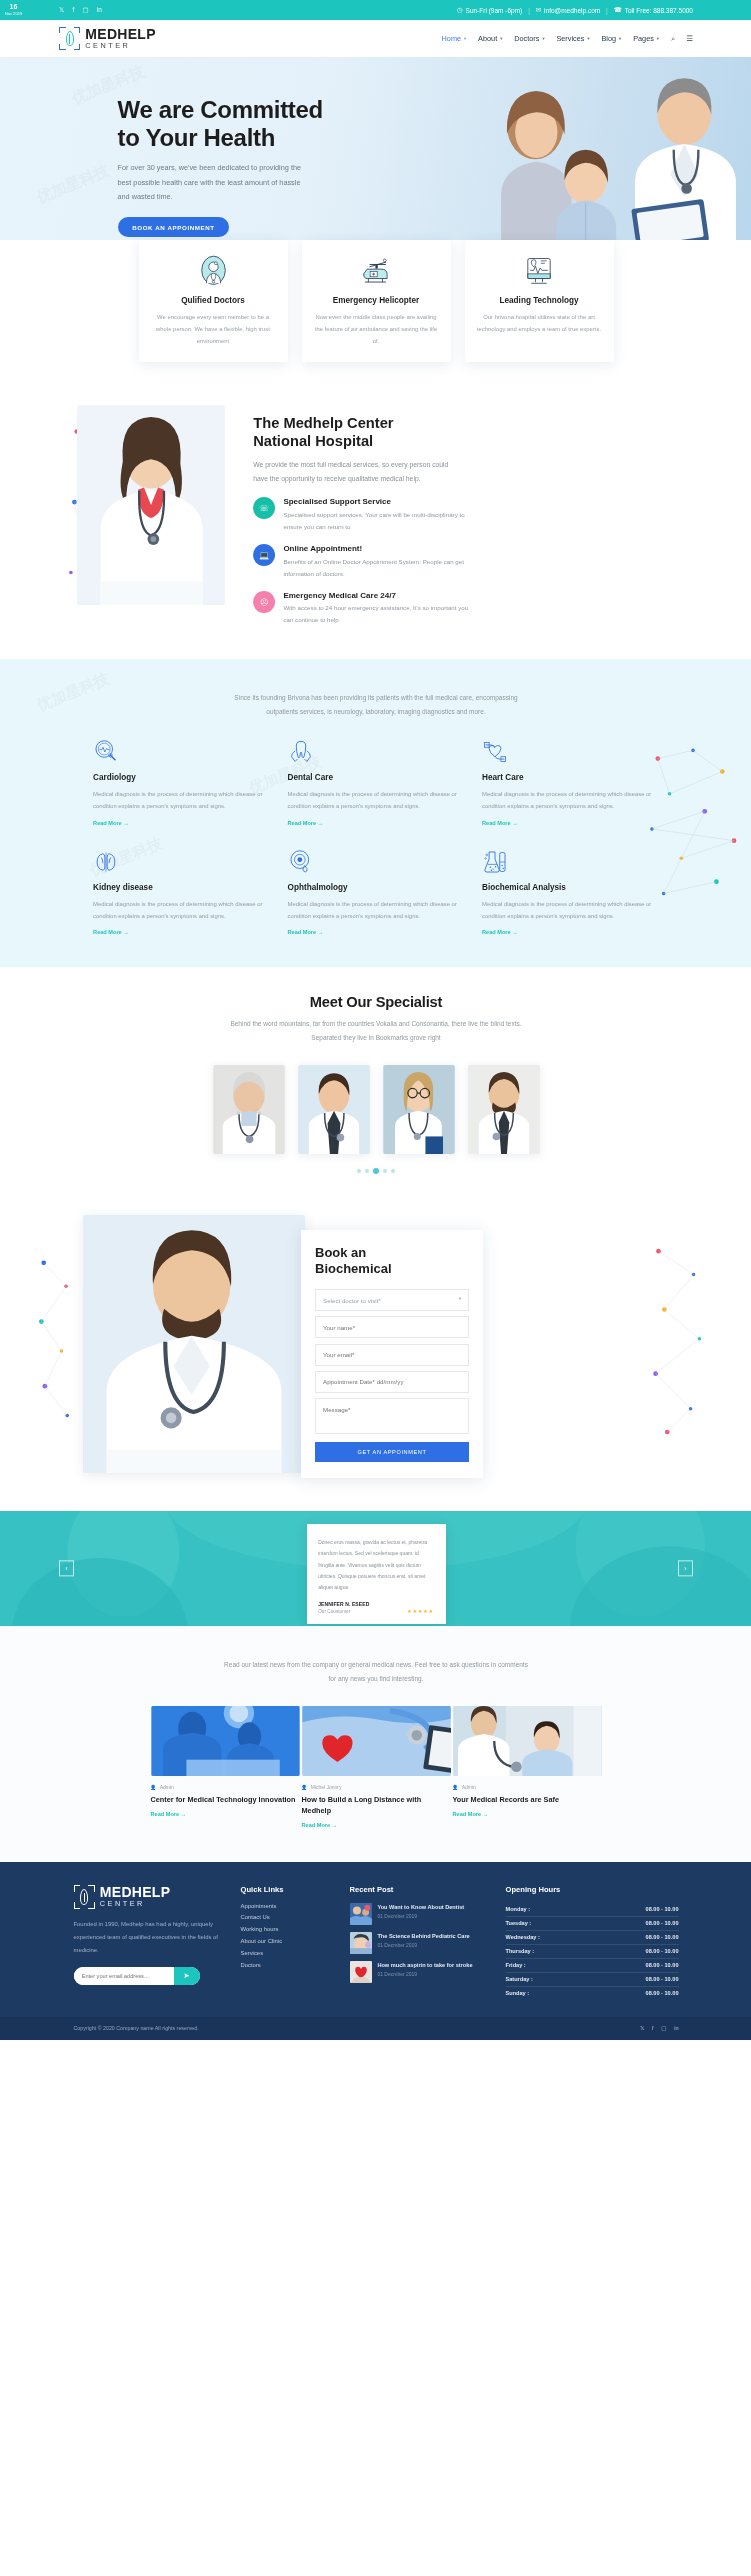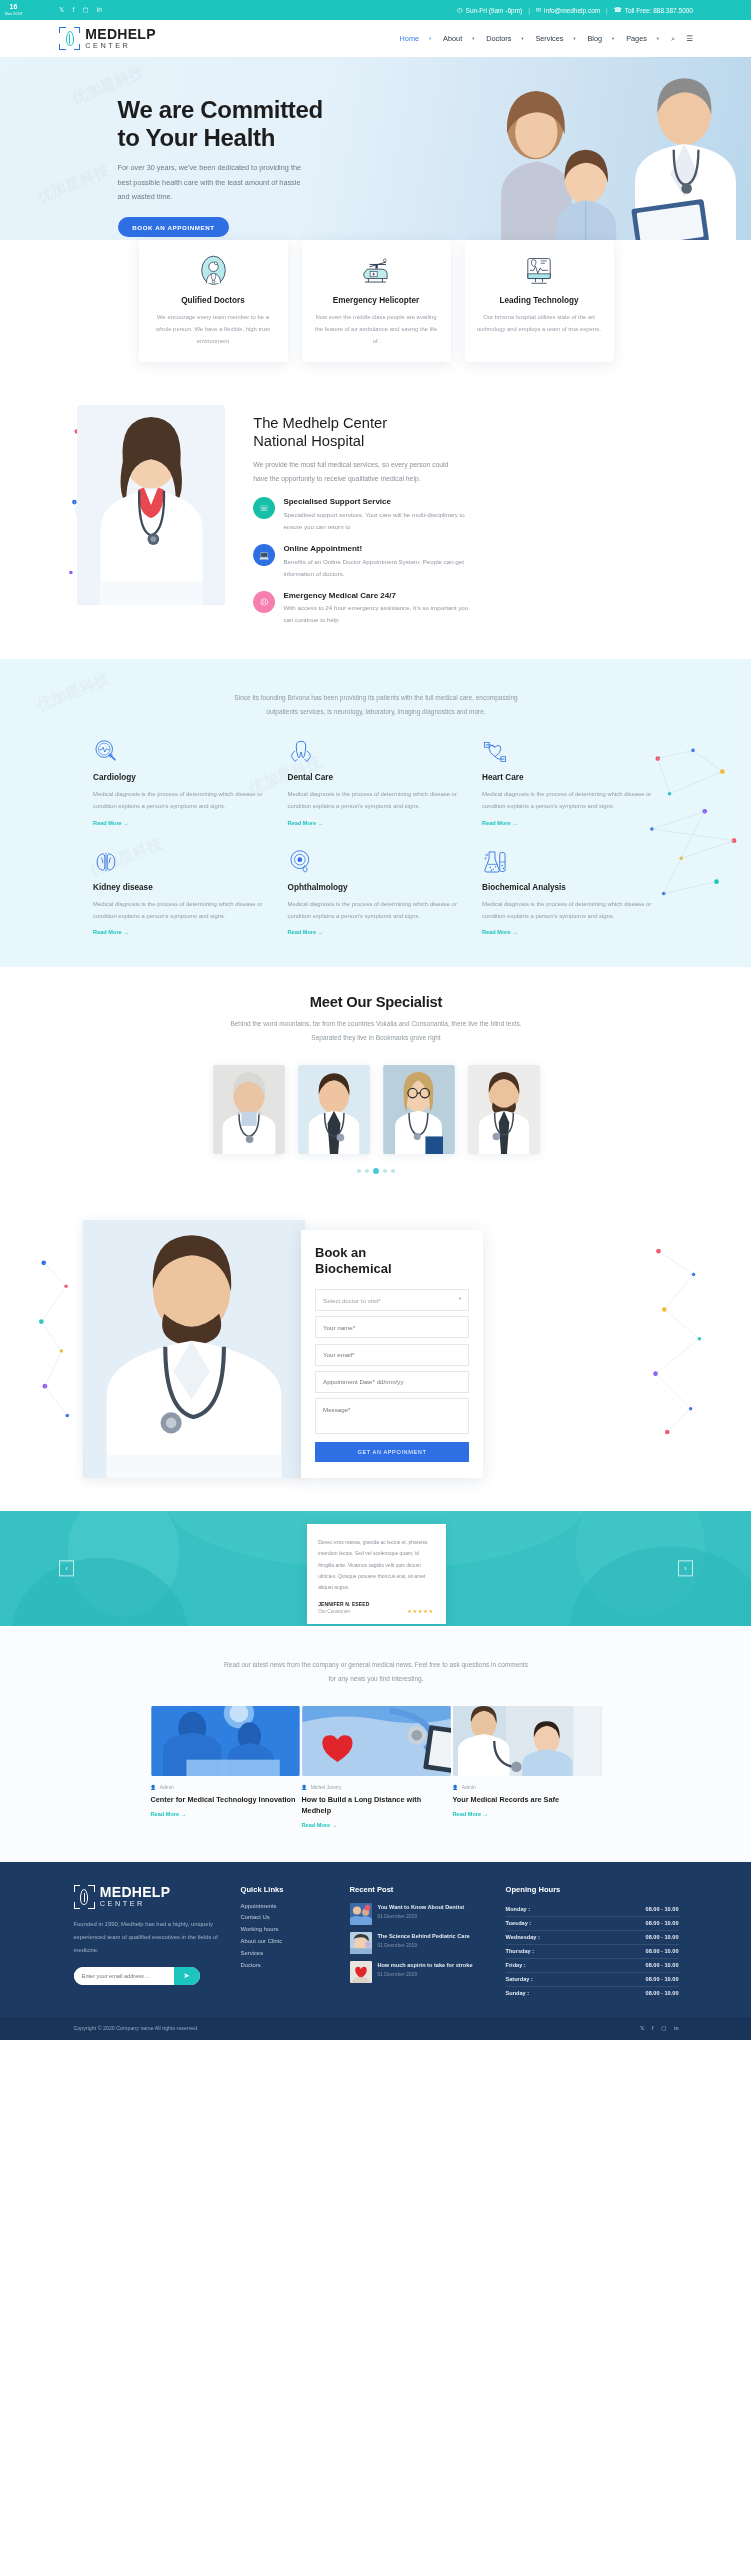--- a/index.html
+++ b/index.html
@@ -24,21 +24,21 @@
   .logo-mark .br.tl{top:0;left:0;border-right:0;border-bottom:0;}
   .logo-mark .br.tr{top:0;right:0;border-left:0;border-bottom:0;}
   .logo-mark .br.bl{bottom:0;left:0;border-right:0;border-top:0;}
   .logo-mark .br.br2{bottom:0;right:0;border-left:0;border-top:0;}
   .logo-mark .leaf{position:absolute;top:4.1px;left:6.5px;width:8.2px;height:15.3px;
        border:0.9px solid #1cc5bd;border-radius:50% 50% 50% 50%/60% 60% 40% 40%;}
   .logo-mark .stem{position:absolute;top:7.6px;left:10.2px;width:0.9px;height:9.4px;background:#1cc5bd;}
   .logo-txt .l1{font-size:14px;font-weight:bold;letter-spacing:0.3px;color:#222;line-height:1;}
   .logo-txt .l2{font-size:7.3px;letter-spacing:2.5px;color:#444;line-height:1.3;}
   .menu{display:flex;align-items:center;gap:11px;}
-  .menu a{font-size:7.3px;color:#2a3b4d;text-decoration:none;display:flex;align-items:center;gap:9px;}
+  .menu a{font-size:7.3px;color:#2a3b4d;text-decoration:none;display:flex;align-items:center;gap:2px;}
   .menu a.active{color:#3d7fe8;}
   .caret{font-size:4.1px;opacity:.7;}
   .nav-ico{font-size:7.6px;color:#2a3b4d;cursor:pointer;}
 
   
   .hero{height:219px;position:relative;overflow:hidden;
     background:linear-gradient(100deg,#e8f4fb 0%,#e4f1fa 42%,#cfe3f2 72%,#b9d6ec 100%);}
   .hero .wrap{position:relative;height:100%;display:flex;align-items:center;}
   .hero-txt{width:294px;padding-left:35px;position:relative;z-index:3;}
   .hero-txt h1{font-size:24px;line-height:1.18;color:#1d1d1d;font-weight:bold;letter-spacing:-0.3px;}
@@ -57,21 +57,21 @@
   .feat-card h3{font-size:8.2px;font-weight:bold;color:#1d1d1d;margin-bottom:5.9px;}
   .feat-card p{font-size:5.9px;color:#9aa2ab;line-height:2.05;}
 
   
   .about{padding:21px 0 32px;background:#fff;position:relative;overflow:hidden;}
   .about .wrap{display:flex;gap:17.6px;align-items:flex-start;position:relative;}
   .about-img-wrap{width:159px;position:relative;flex-shrink:0;margin-left:-5.9px;}
   .about-img{width:148px;height:200px;border-radius:3.5px;overflow:hidden;position:relative;
      background:linear-gradient(#eef5fb,#dce9f5);}
   .about-right{flex:1;padding-top:8.2px;}
-  .about-right h2{font-size:14.7px;line-height:1.26;font-weight:normal;color:#1d1d1d;}
+  .about-right h2{font-size:14.7px;line-height:1.26;font-weight:bold;color:#1d1d1d;}
   .about-right .lead{font-size:6.8px;color:#8a929b;line-height:2;margin-top:7.6px;width:209px;}
   .svc-list{margin-top:11.7px;display:flex;flex-direction:column;gap:10.6px;}
   .svc{display:flex;gap:8.2px;}
   .svc-ic{width:22px;height:22px;border-radius:50%;flex-shrink:0;display:flex;align-items:center;
     justify-content:center;color:#fff;font-size:8.2px;}
   .svc h4{font-size:8px;font-weight:bold;color:#1d1d1d;margin-bottom:2.9px;}
   .svc p{font-size:6.2px;color:#9199a2;line-height:1.95;width:194px;}
   .dots-deco{position:absolute;pointer-events:none;}
 
   
@@ -90,21 +90,21 @@
   .team{background:#fff;padding:27px 0 23.5px;}
   .team-grid{display:flex;gap:13px;justify-content:center;margin-top:17.6px;}
   .doc-card{width:72px;height:89px;border-radius:2.3px;overflow:hidden;
     box-shadow:0 1.8px 8.2px rgba(40,70,110,.09);position:relative;background:#eef2f5;}
   .dots-nav{display:flex;gap:4.1px;justify-content:center;margin-top:15.3px;}
   .dot{width:4.1px;height:4.1px;border-radius:50%;background:#b7e6e8;cursor:pointer;}
   .dot.on{width:5.9px;height:5.9px;background:#4cc9d4;margin-top:-0.9px;}
 
   
   .appt{background:#fff;padding:13px 0 33px;position:relative;overflow:hidden;}
-  .appt .wrap{display:flex;position:relative;align-items:flex-end;}
+  .appt .wrap{display:flex;position:relative;align-items:center;}
   .appt-img{width:222px;height:258px;border-radius:2.3px;overflow:hidden;flex-shrink:0;
     box-shadow:0 2.3px 11.7px rgba(40,70,110,.10);background:linear-gradient(#e9f2f9,#d6e6f2);position:relative;}
   .appt-form{width:182px;background:#fff;box-shadow:0 2.3px 15.3px rgba(40,70,110,.13);
     padding:15.3px 14px 16.4px;margin-left:-3.5px;margin-top:19px;position:relative;z-index:4;}
   .appt-form h2{font-size:13px;font-weight:bold;line-height:1.25;color:#1d1d1d;margin-bottom:11.7px;}
   .fld{width:100%;border:0.6px solid #e4e8ec;background:#fff;font-size:6.2px;color:#9aa2ab;
     padding:6.5px 7px;margin-bottom:5.3px;font-family:"Liberation Sans",sans-serif;outline:none;}
   select.fld{appearance:none;background-image:none;cursor:pointer;}
   .sel-wrap{position:relative;}
   .sel-wrap .cr{position:absolute;right:7px;top:7px;font-size:4.1px;color:#9aa2ab;pointer-events:none;}

